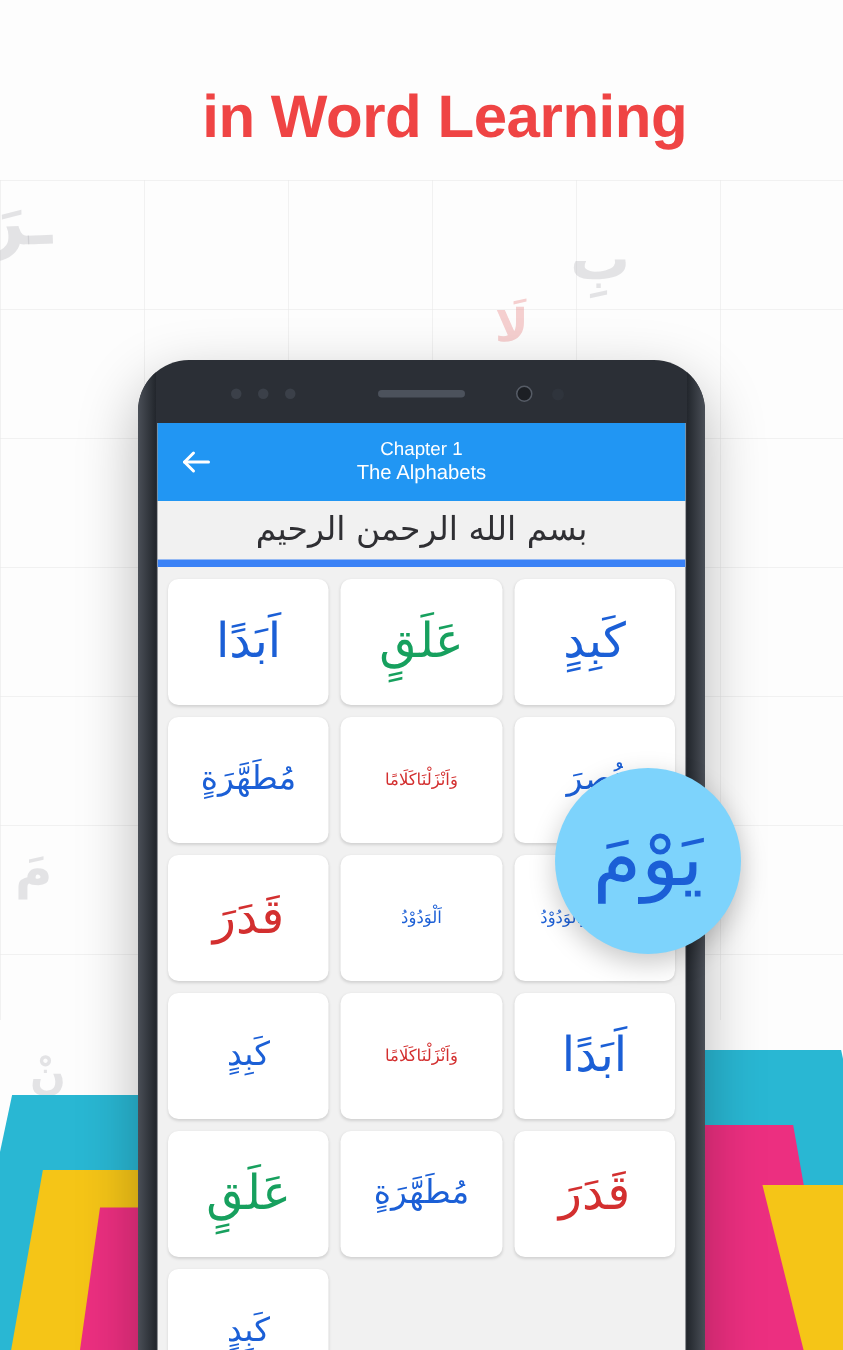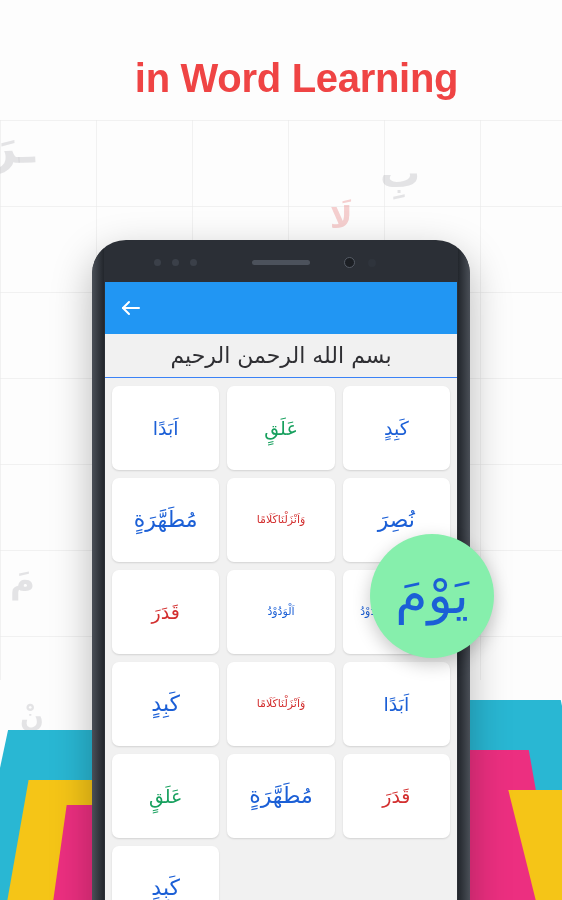--- a/index.html
+++ b/index.html
@@ -160,21 +160,21 @@
   }
   .appbar-titles { text-align: center; line-height: 1.25; }
   .appbar-title-1 { font-size: 12.5px; }
   .appbar-title-2 { font-size: 13.5px; }
 
   
   .bismillah-bar {
     height: 44px;
     background: #f1f1f1;
     display: flex; align-items: center; justify-content: center;
-    border-bottom: 1px solid #3b82f6;
+    border-bottom: 5px solid #3b82f6;
   }
   .bismillah {
     font-family: "DejaVu Sans", sans-serif;
     font-size: 22px;
     color: #2f2f33;
     direction: rtl;
   }
 
   
   .word-grid {
@@ -194,32 +194,32 @@
     cursor: pointer;
     overflow: hidden;
   }
   .word {
     font-family: "DejaVu Sans", sans-serif;
     direction: rtl;
     text-align: center;
     line-height: 1.1;
     padding: 0 3px;
   }
-  .w-lg { font-size: 19px; }
+  .w-lg { font-size: 32px; }
   .w-md { font-size: 22px; }
   .w-sm { font-size: 14px; }
   .w-xs { font-size: 11px; }
 
   
   .magnifier {
     position: absolute;
-    left: 370px; top: 534px;
+    left: 370px; top: 512px;
     width: 124px; height: 124px;
     border-radius: 50%;
-    background: #86efac;
+    background: #7dd3fc;
     box-shadow: 0 6px 18px rgba(0,0,0,0.22);
     display: flex; align-items: center; justify-content: center;
     z-index: 6;
   }
   .magnifier .word {
     font-size: 52px;
   }
 </style>
 </head>
 <body>
@@ -260,20 +260,24 @@
 
   <div class="screen">
 
     <div class="appbar">
       <div class="back-arrow">
         <svg width="20" height="18" viewBox="0 0 20 18" aria-hidden="true">
           <path d="M19 9 H3" stroke="#ffffff" stroke-width="2" stroke-linecap="round" fill="none"></path>
           <path d="M9 3 L3 9 L9 15" stroke="#ffffff" stroke-width="2" stroke-linecap="round" stroke-linejoin="round" fill="none"></path>
         </svg>
       </div>
+      <div class="appbar-titles">
+        <div class="appbar-title-1">Chapter 1</div>
+        <div class="appbar-title-2">The Alphabets</div>
+      </div>
     </div>
 
     <div class="bismillah-bar">
       <div class="bismillah">بسم الله الرحمن الرحيم</div>
     </div>
 
     <div class="word-grid">
         <div class="word-card">
           <div class="word w-lg" style="color: rgb(27, 95, 214);">اَبَدًا</div>
         </div>

